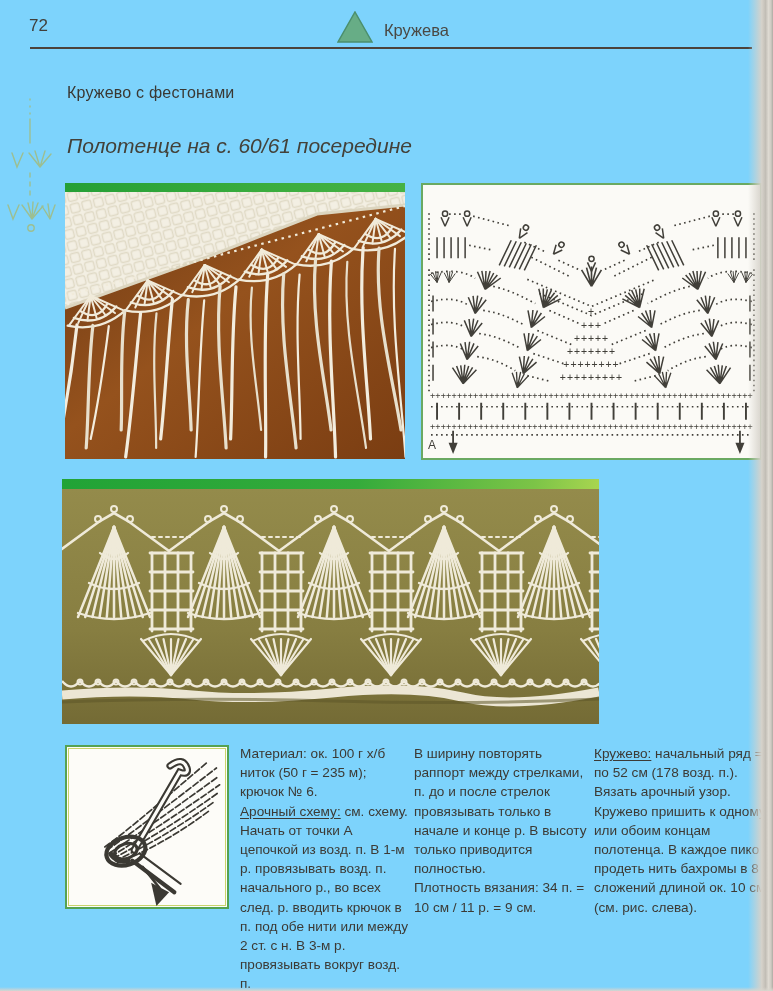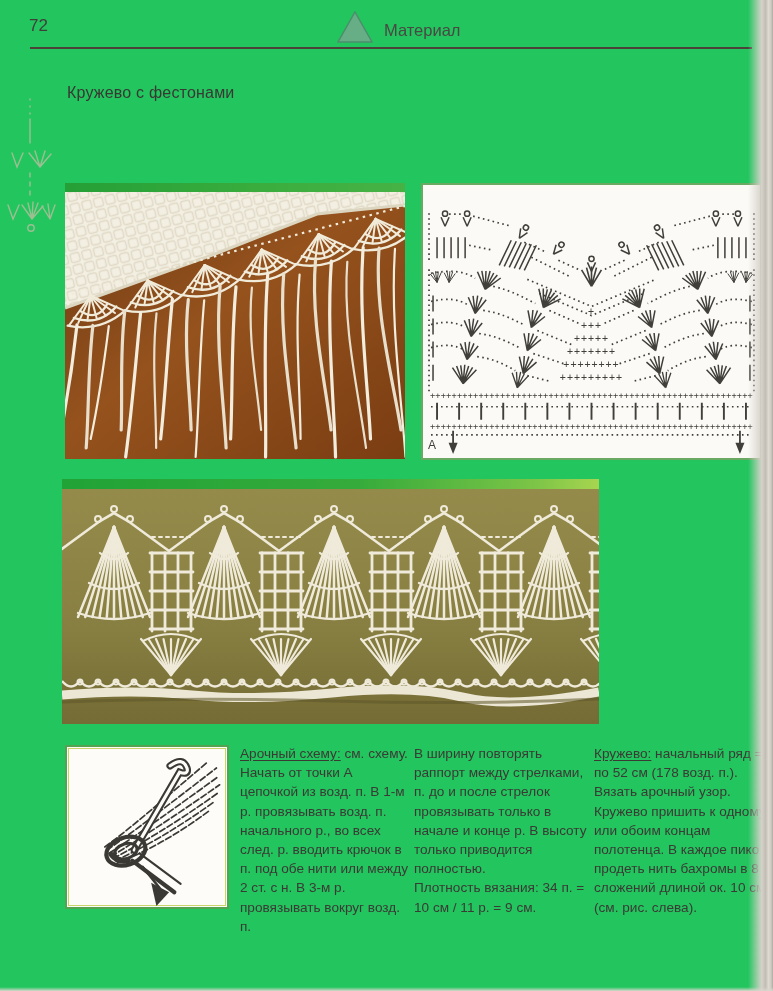--- a/index.html
+++ b/index.html
@@ -1,17 +1,17 @@
 <!DOCTYPE html>
 <html lang="ru"><head>
 <meta charset="utf-8">
 <style>
   html,body{margin:0;padding:0;}
   body{background:#8a8a8a;font-family:"Liberation Sans",sans-serif;}
-  #page{position:relative;width:773px;height:991px;background:#22c55e;overflow:hidden;}
+  #page{position:relative;width:773px;height:991px;background:#7dd3fc;overflow:hidden;}
   .abs{position:absolute;}
   
   .pagenum{left:29px;top:16px;font-size:17px;color:#413f3a;}
   .section-label{left:384px;top:21px;font-size:16.5px;color:#4a4843;}
   .rule{left:30px;top:47px;width:722px;height:2px;background:#4c423b;}
   
   .title{left:67px;top:84px;font-size:16px;color:#3a3833;letter-spacing:.2px;}
   .subtitle{left:67px;top:134px;font-size:21px;font-style:italic;color:#434139;}
   
   .photo1{left:65px;top:183px;width:340px;height:276px;}
@@ -37,24 +37,25 @@
 </style>
 </head>
 <body>
 
 <div id="page">
 
   <div class="abs pagenum">72</div>
   <svg class="abs" style="left:337px;top:11px" width="36" height="32">
     <polygon points="18,1 35,31 1,31" fill="#67ad86" stroke="#4b8f6c" stroke-width="1.5"></polygon>
   </svg>
-  <div class="abs section-label">Материал</div>
+  <div class="abs section-label">Кружева</div>
   <div class="abs rule"></div>
 
   <div class="abs title">Кружево с фестонами</div>
+  <div class="abs subtitle">Полотенце на с. 60/61 посередине</div>
 
   <svg class="abs margin-symbols" viewBox="0 0 56 140">
     <g stroke="#9cbf92" stroke-width="1.4" fill="none" stroke-linecap="round">
       <path d="M28 4 V5 M28 11 V12 M28 18 V19"></path>
       <path d="M28 24 V48"></path>
       <path d="M10 58 L15 72 L21 58"></path>
       <path d="M38 72 L27 58 M38 72 L33 56 M38 72 L43 56 M38 72 L49 59"></path>
       <path d="M28 78 V82 M28 87 V91 M28 96 V100"></path>
       <path d="M6 110 L11 124 L17 110"></path>
       <path d="M30 124 L20 110 M30 124 L26 108 M30 124 L31 107 M30 124 L36 108 M30 124 L41 111"></path>
@@ -572,20 +573,21 @@
           <path d="M60 106 L100 136" stroke-width="4"></path>
           <path d="M67 99 L106 128" stroke-width="2"></path>
           <path d="M70 112 L86 132" stroke-width="2.5"></path>
         </g>
         <polygon points="78,127 95,136 83,149" fill="#3b3933"></polygon>
       </svg>
     </div>
   </div>
 
   <div class="abs col c1">
+    <p>Материал: ок. 100 г х/б ниток (50 г = 235 м); крючок № 6.</p>
     <p><span class="ul">Арочный схему:</span><span> см. схему. Начать от точки А цепочкой из возд. п. В 1-м р. провязывать возд. п. начального р., во всех след. р. вводить крючок в п. под обе нити или между 2 ст. с н. В 3-м р. провязывать вокруг возд. п.</span></p>
   </div>
   <div class="abs col c2">
     <p>В ширину повторять раппорт между стрелками, п. до и после стрелок провязывать только в начале и конце р. В высоту только приводится полностью.</p>
     <p>Плотность вязания: 34 п. = 10 см / 11 р. = 9 см.</p>
   </div>
   <div class="abs col c3">
     <p><span class="ul">Кружево:</span><span> начальный ряд = по 52 см (178 возд. п.). Вязать арочный узор. Кружево пришить к одному или обоим концам полотенца. В каждое пико продеть нить бахромы в 8 сложений длиной ок. 10 см (см. рис. слева).</span></p>
   </div>
 

